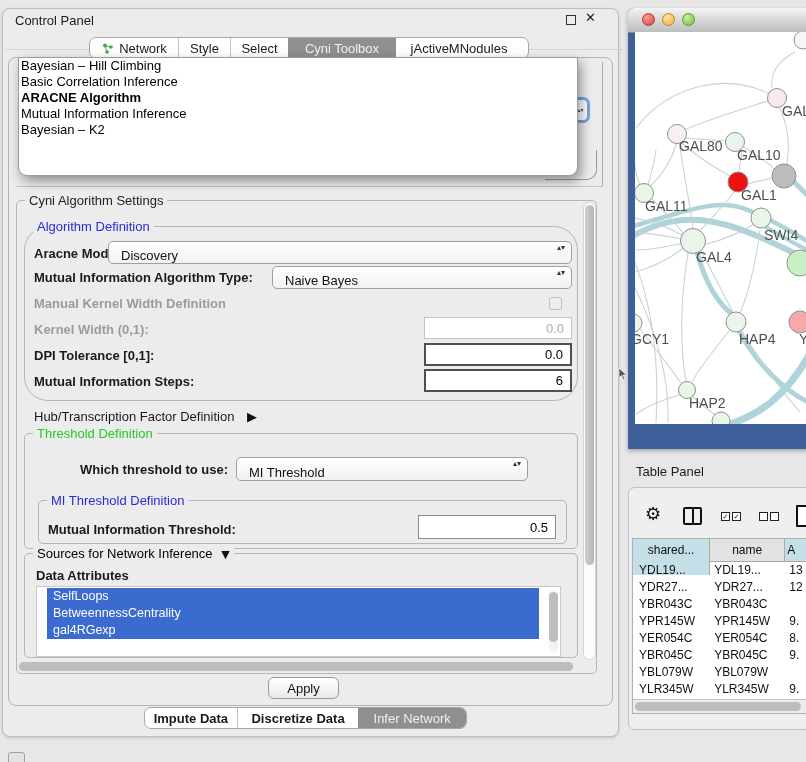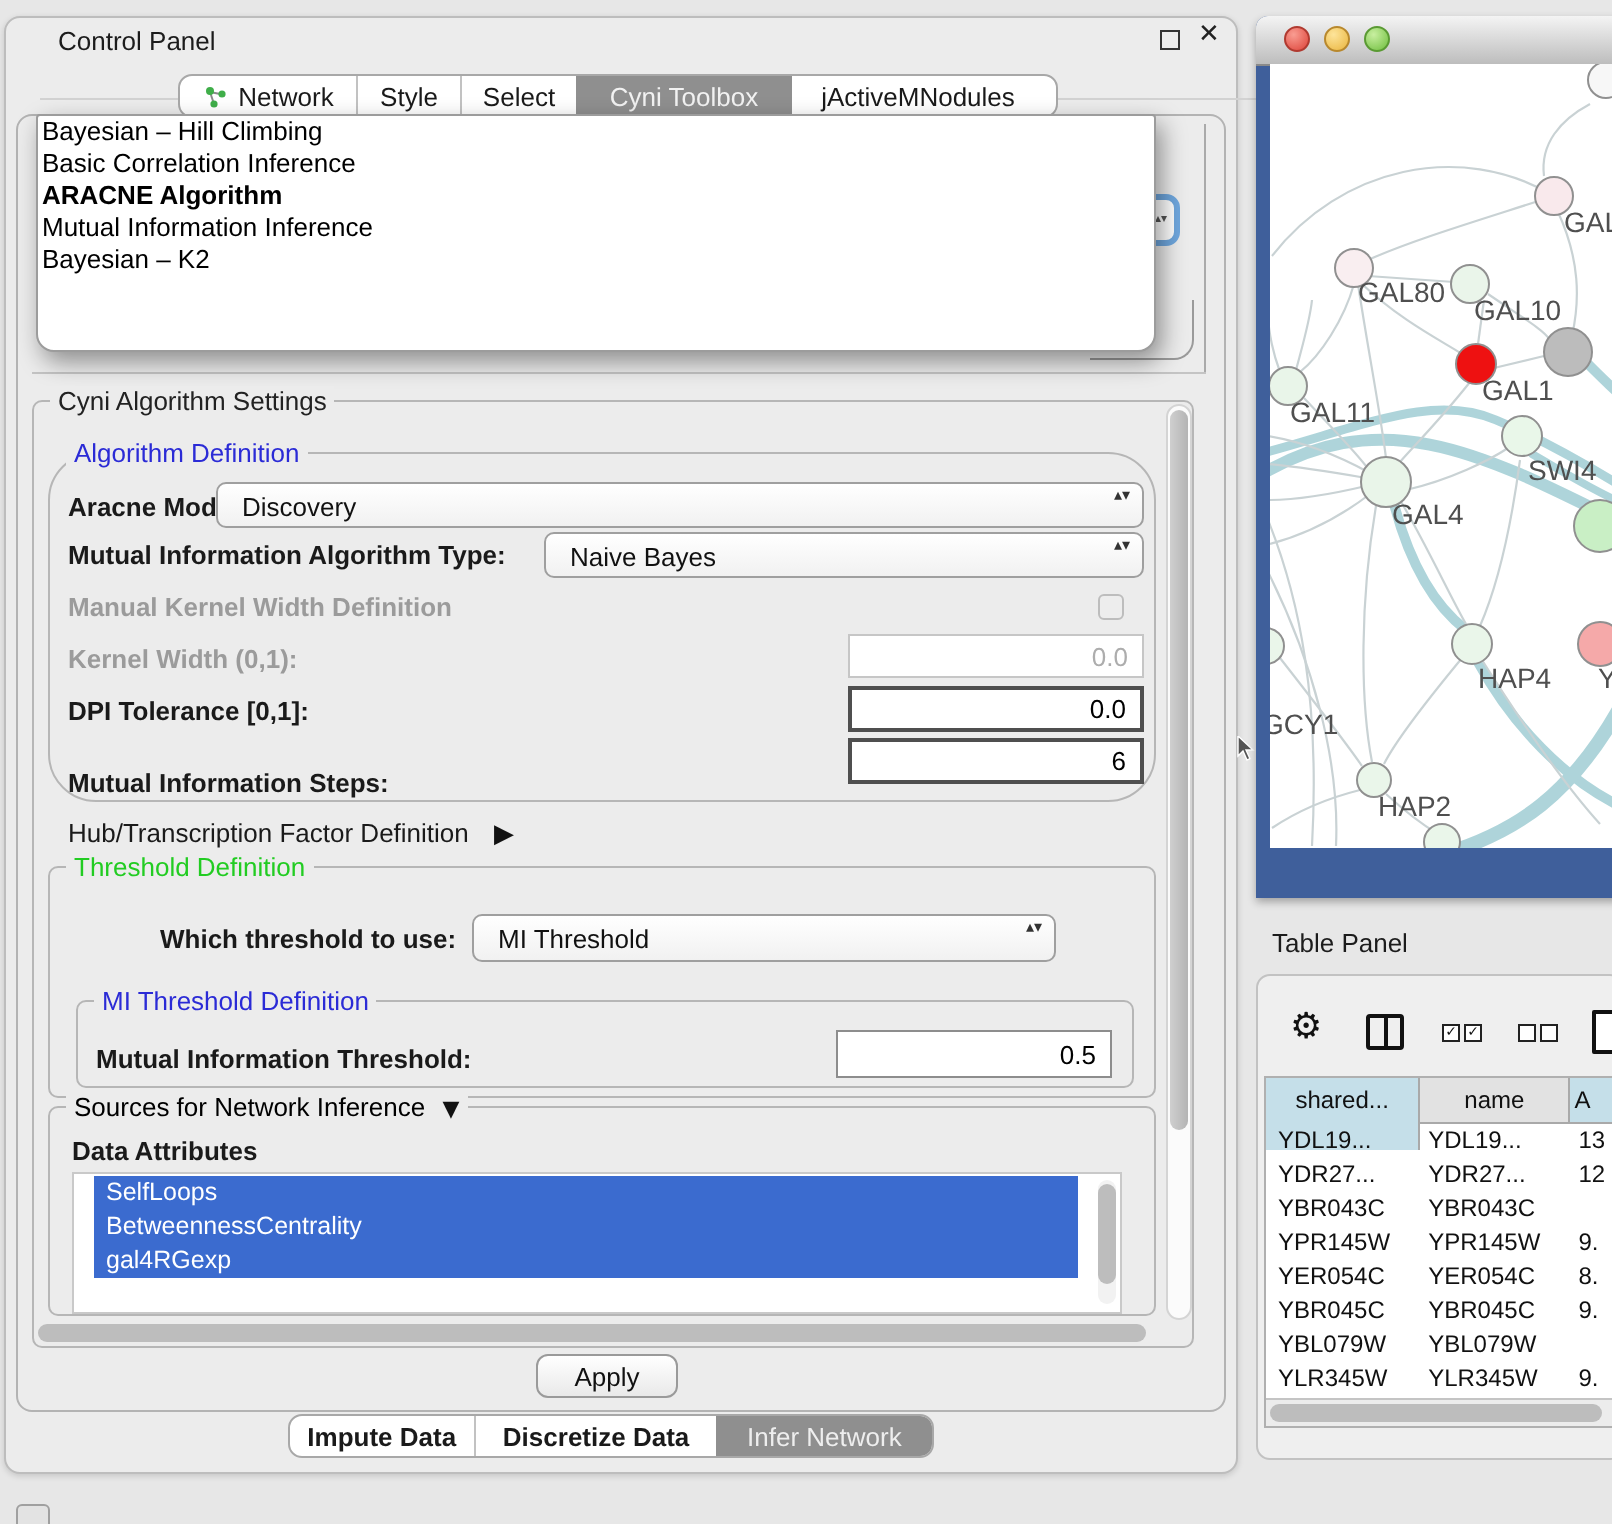--- a/index.html
+++ b/index.html
@@ -6,39 +6,39 @@
   body{width:806px;height:762px;position:relative;overflow:hidden;background:#e7e7e7;
        font-family:"Liberation Sans",sans-serif;-webkit-font-smoothing:antialiased;}
   .abs{position:absolute;box-sizing:border-box;}
   .lbl{font-size:13px;color:#1a1a1a;white-space:nowrap;}
   .bold{font-weight:bold;}
   .gray{color:#9b9b9b;}
   .grp{position:absolute;box-sizing:border-box;border:1px solid #b6b6b6;border-radius:5px;}
   .grp-title{position:absolute;top:-8px;left:8px;background:#ececec;padding:0 4px;font-size:13px;white-space:nowrap;}
   .combo{position:absolute;box-sizing:border-box;background:linear-gradient(#ffffff,#f1f1f1);
          border:1px solid #9f9f9f;border-radius:5px;font-size:13px;color:#111;
-         display:flex;align-items:flex-start;padding:4px 24px 0 12px;white-space:nowrap;}
+         display:flex;align-items:flex-end;padding:17px 24px 0 12px;white-space:nowrap;}
   .combo .arr{position:absolute;right:6px;top:1px;display:flex;flex-direction:column;align-items:center;
          font-size:8px;line-height:9px;color:#333;font-family:"DejaVu Sans",sans-serif;}
   .field{position:absolute;box-sizing:border-box;background:#fff;font-size:13px;color:#000;
          display:flex;align-items:center;justify-content:flex-end;padding:0 7px;}
   .listrow{height:17px;line-height:17px;color:#fff;font-size:12.5px;padding-left:6px;white-space:nowrap;}
   .tabitem{display:flex;align-items:center;justify-content:center;font-size:13px;color:#1a1a1a;height:100%;white-space:nowrap;}
   .sep{border-left:1px solid #c2c2c2;}
   .cell{display:inline-block;overflow:hidden;white-space:nowrap;vertical-align:top;box-sizing:border-box;font-size:12px;color:#111;}
   .netlabel{position:absolute;font-size:14px;color:#4f4f4f;white-space:nowrap;}
   .cb{display:inline-block;box-sizing:border-box;border:1.5px solid #222;background:#fff;}
 </style>
 </head>
 <body>
 
 <div class="abs" style="left:2px;top:8px;width:617px;height:729px;background:#ececec;border:1px solid #bdbdbd;border-radius:8px;box-shadow:0 1px 3px rgba(0,0,0,.15);">
 </div>
 
-<div class="abs" style="left:20px;top:8px;width:617px;height:42px;border-bottom:1px solid #d2d2d2;border-radius:8px 8px 0 0;">
+<div class="abs" style="left:6px;top:8px;width:617px;height:42px;border-bottom:1px solid #d2d2d2;border-radius:8px 8px 0 0;">
   <span class="abs" style="left:9px;top:5px;font-size:13px;color:#1c1c1c;">Control Panel</span>
   <span class="abs" style="left:560px;top:7px;width:10px;height:10px;border:1.6px solid #333;"></span>
   <span class="abs" style="left:579px;top:2px;font-size:13px;font-weight:bold;color:#222;font-family:'DejaVu Sans',sans-serif;">✕</span>
 </div>
 
 <div class="abs" style="left:89px;top:37px;width:440px;height:22px;background:#fff;border:1px solid #a8a8a8;border-radius:7px;display:flex;overflow:hidden;">
   <div class="tabitem" style="width:88px;">
     <svg width="13" height="13" viewBox="0 0 13 13" style="margin-right:5px;">
       <line x1="4" y1="4" x2="9" y2="5" stroke="#8a8a8a" stroke-width="1"></line>
       <line x1="4" y1="4" x2="6" y2="10" stroke="#8a8a8a" stroke-width="1"></line>
@@ -107,21 +107,21 @@
 <span class="abs lbl bold gray" style="left:34px;top:322px;">Kernel Width (0,1):</span>
 <div class="field" style="left:424px;top:317px;width:148px;height:22px;border:1px solid #c6c6c6;color:#adadad;">
   <span>0.0</span>
 </div>
 
 <span class="abs lbl bold" style="left:34px;top:348px;">DPI Tolerance [0,1]:</span>
 <div class="field" style="left:424px;top:343px;width:148px;height:23px;border:2px solid #4f4f4f;">
   <span>0.0</span>
 </div>
 
-<span class="abs lbl bold" style="left:34px;top:374px;margin-top:10px;">Mutual Information Steps:</span>
+<span class="abs lbl bold" style="left:34px;top:374px;">Mutual Information Steps:</span>
 <div class="field" style="left:424px;top:369px;width:148px;height:23px;border:2px solid #4f4f4f;">
   <span>6</span>
 </div>
 
 <div class="abs lbl" style="left:34px;top:409px;">
   <span>Hub/Transcription Factor Definition</span>
   <span style="font-family:'DejaVu Sans',sans-serif;font-size:13px;margin-left:9px;color:#111;">▶</span>
 </div>
 
 <div class="grp" style="left:24px;top:433px;width:554px;height:116px;">
@@ -261,21 +261,21 @@
       </g>
     </svg>
     
     <span class="netlabel" style="left:147px;top:71px;">GAL</span>
     <span class="netlabel" style="left:44px;top:106px;">GAL80</span>
     <span class="netlabel" style="left:102px;top:115px;">GAL10</span>
     <span class="netlabel" style="left:106px;top:155px;">GAL1</span>
     <span class="netlabel" style="left:10px;top:166px;">GAL11</span>
     <span class="netlabel" style="left:129px;top:195px;">SWI4</span>
     <span class="netlabel" style="left:61px;top:217px;">GAL4</span>
-    <span class="netlabel" style="left:-4px;top:299px;margin-top:23px;">GCY1</span>
+    <span class="netlabel" style="left:-4px;top:299px;">GCY1</span>
     <span class="netlabel" style="left:104px;top:299px;">HAP4</span>
     <span class="netlabel" style="left:164px;top:299px;">Y</span>
     <span class="netlabel" style="left:54px;top:363px;">HAP2</span>
   </div>
 </div>
 
 <span class="abs" style="left:636px;top:464px;font-size:13px;color:#1c1c1c;">Table Panel</span>
 
 <div class="abs" style="left:628px;top:487px;width:184px;height:243px;background:#efefef;border:1px solid #c2c2c2;border-radius:7px;">
 </div>

